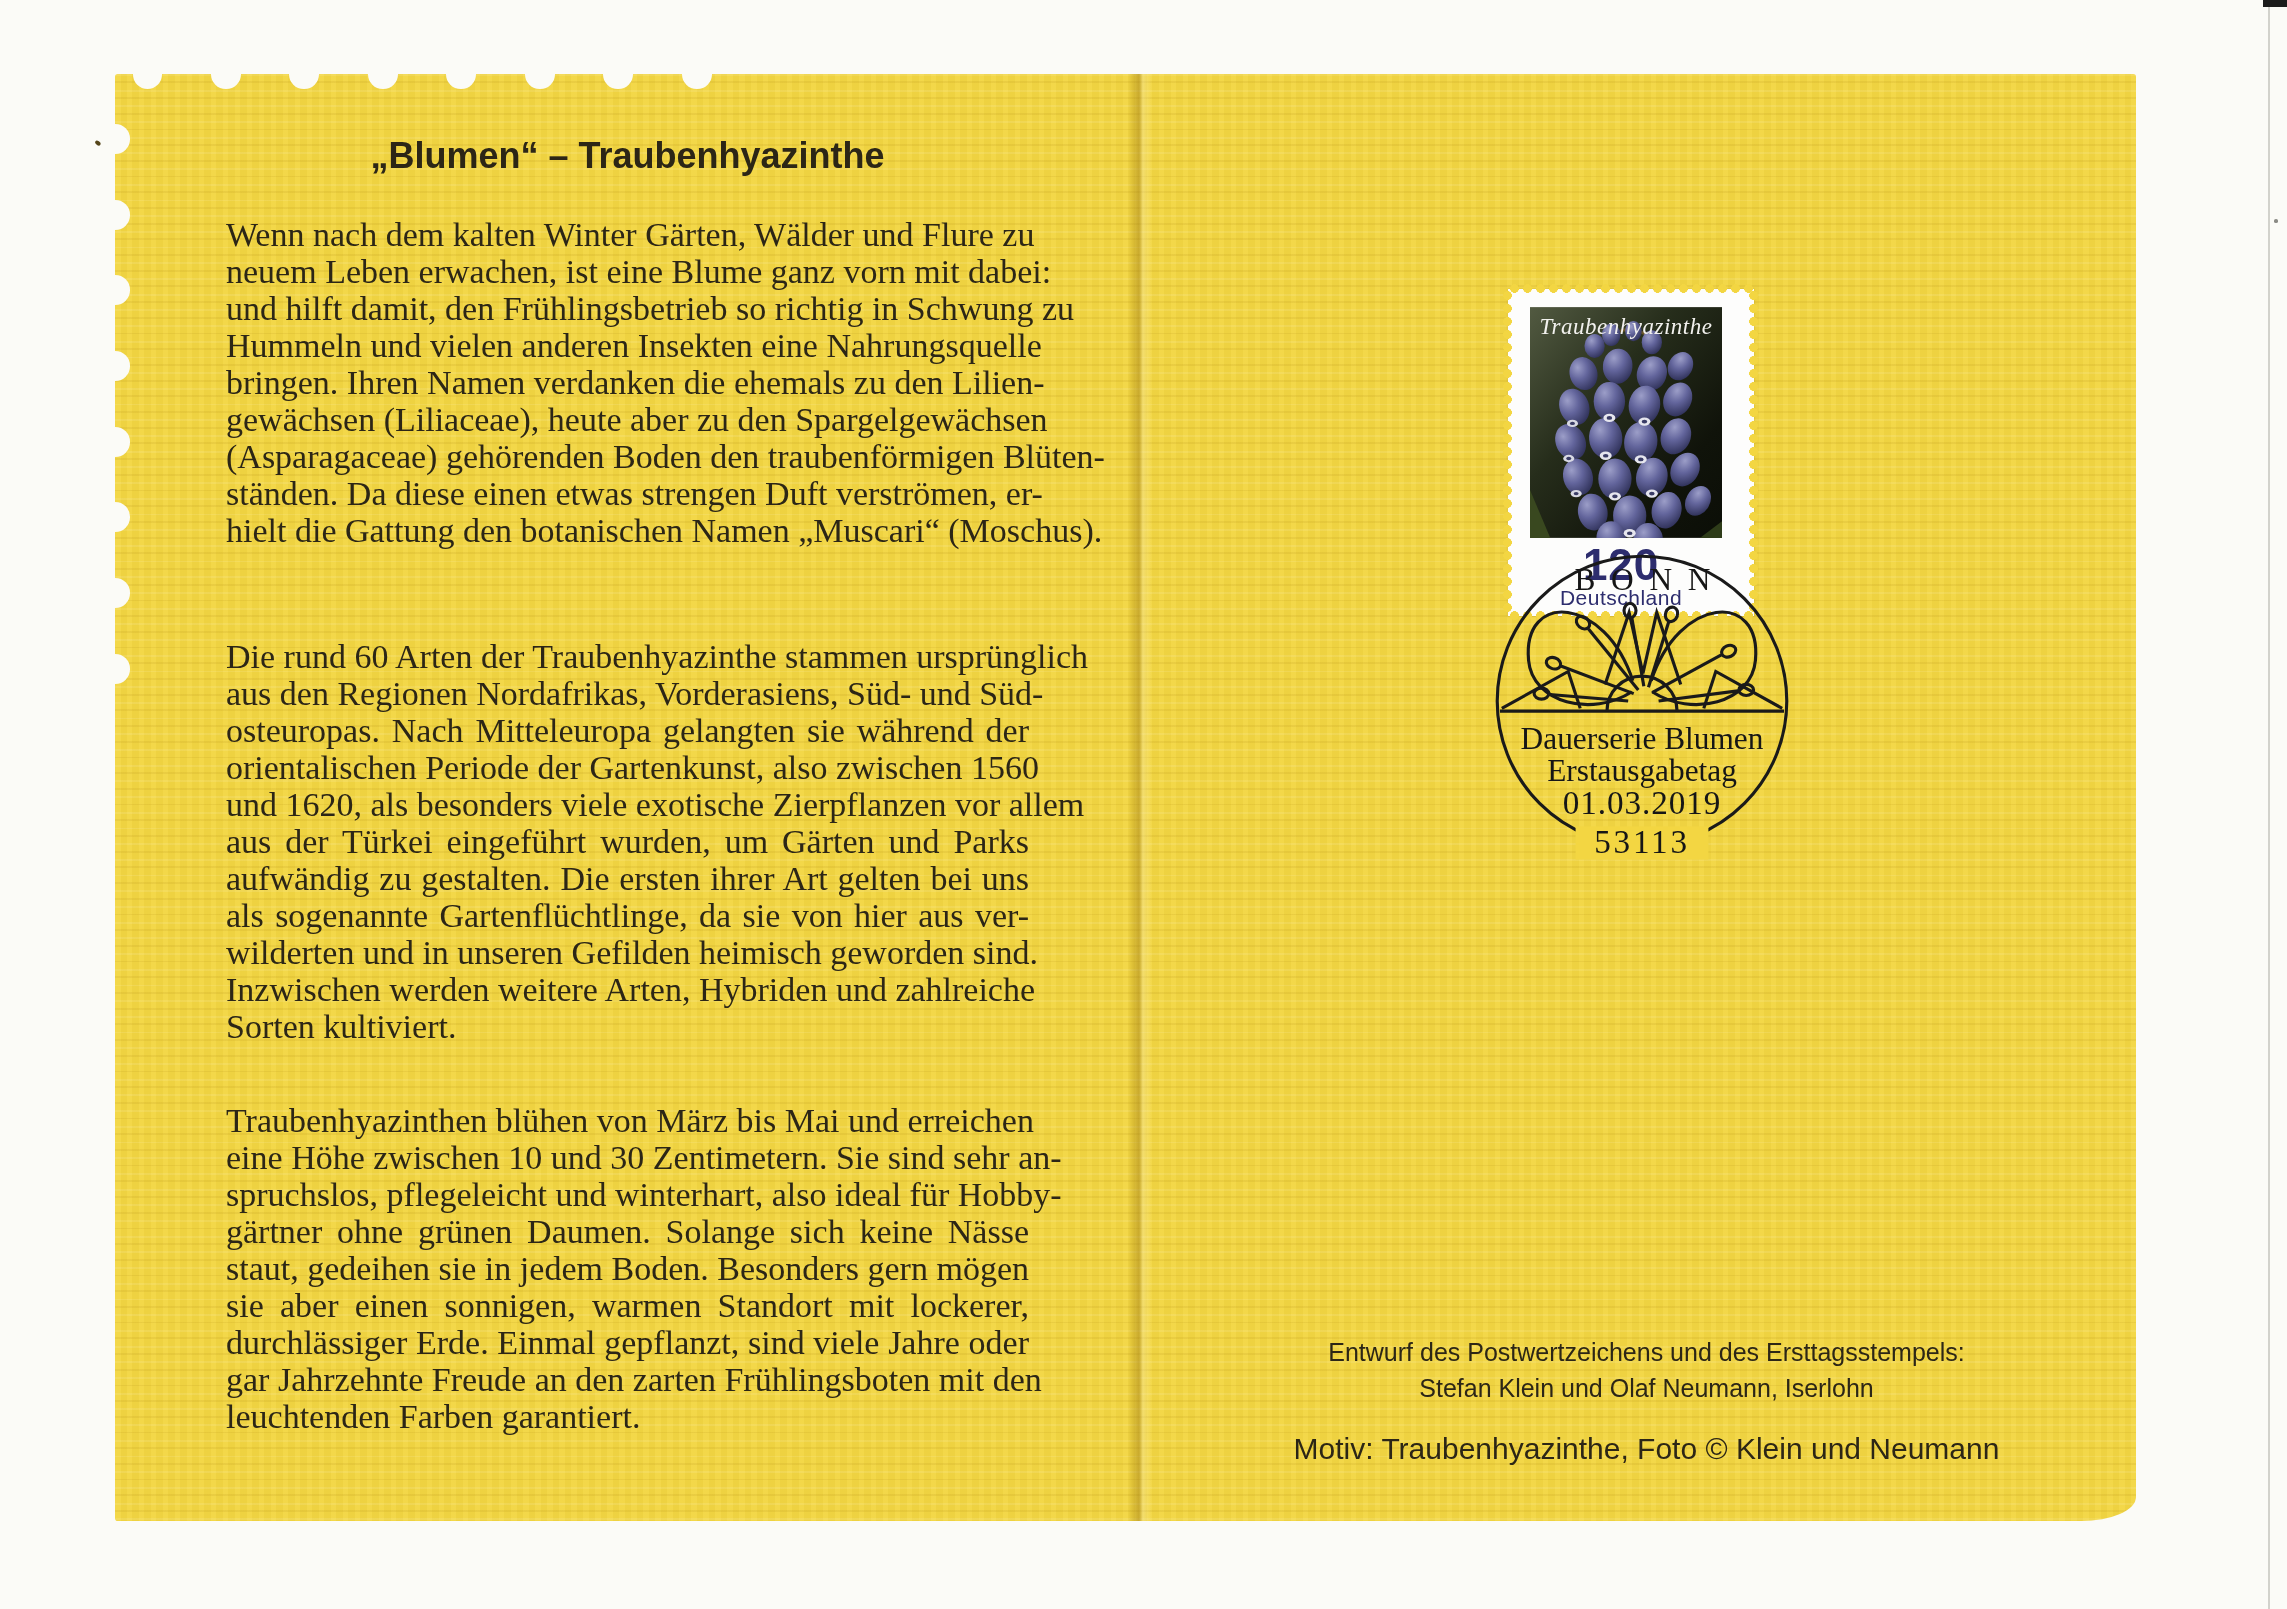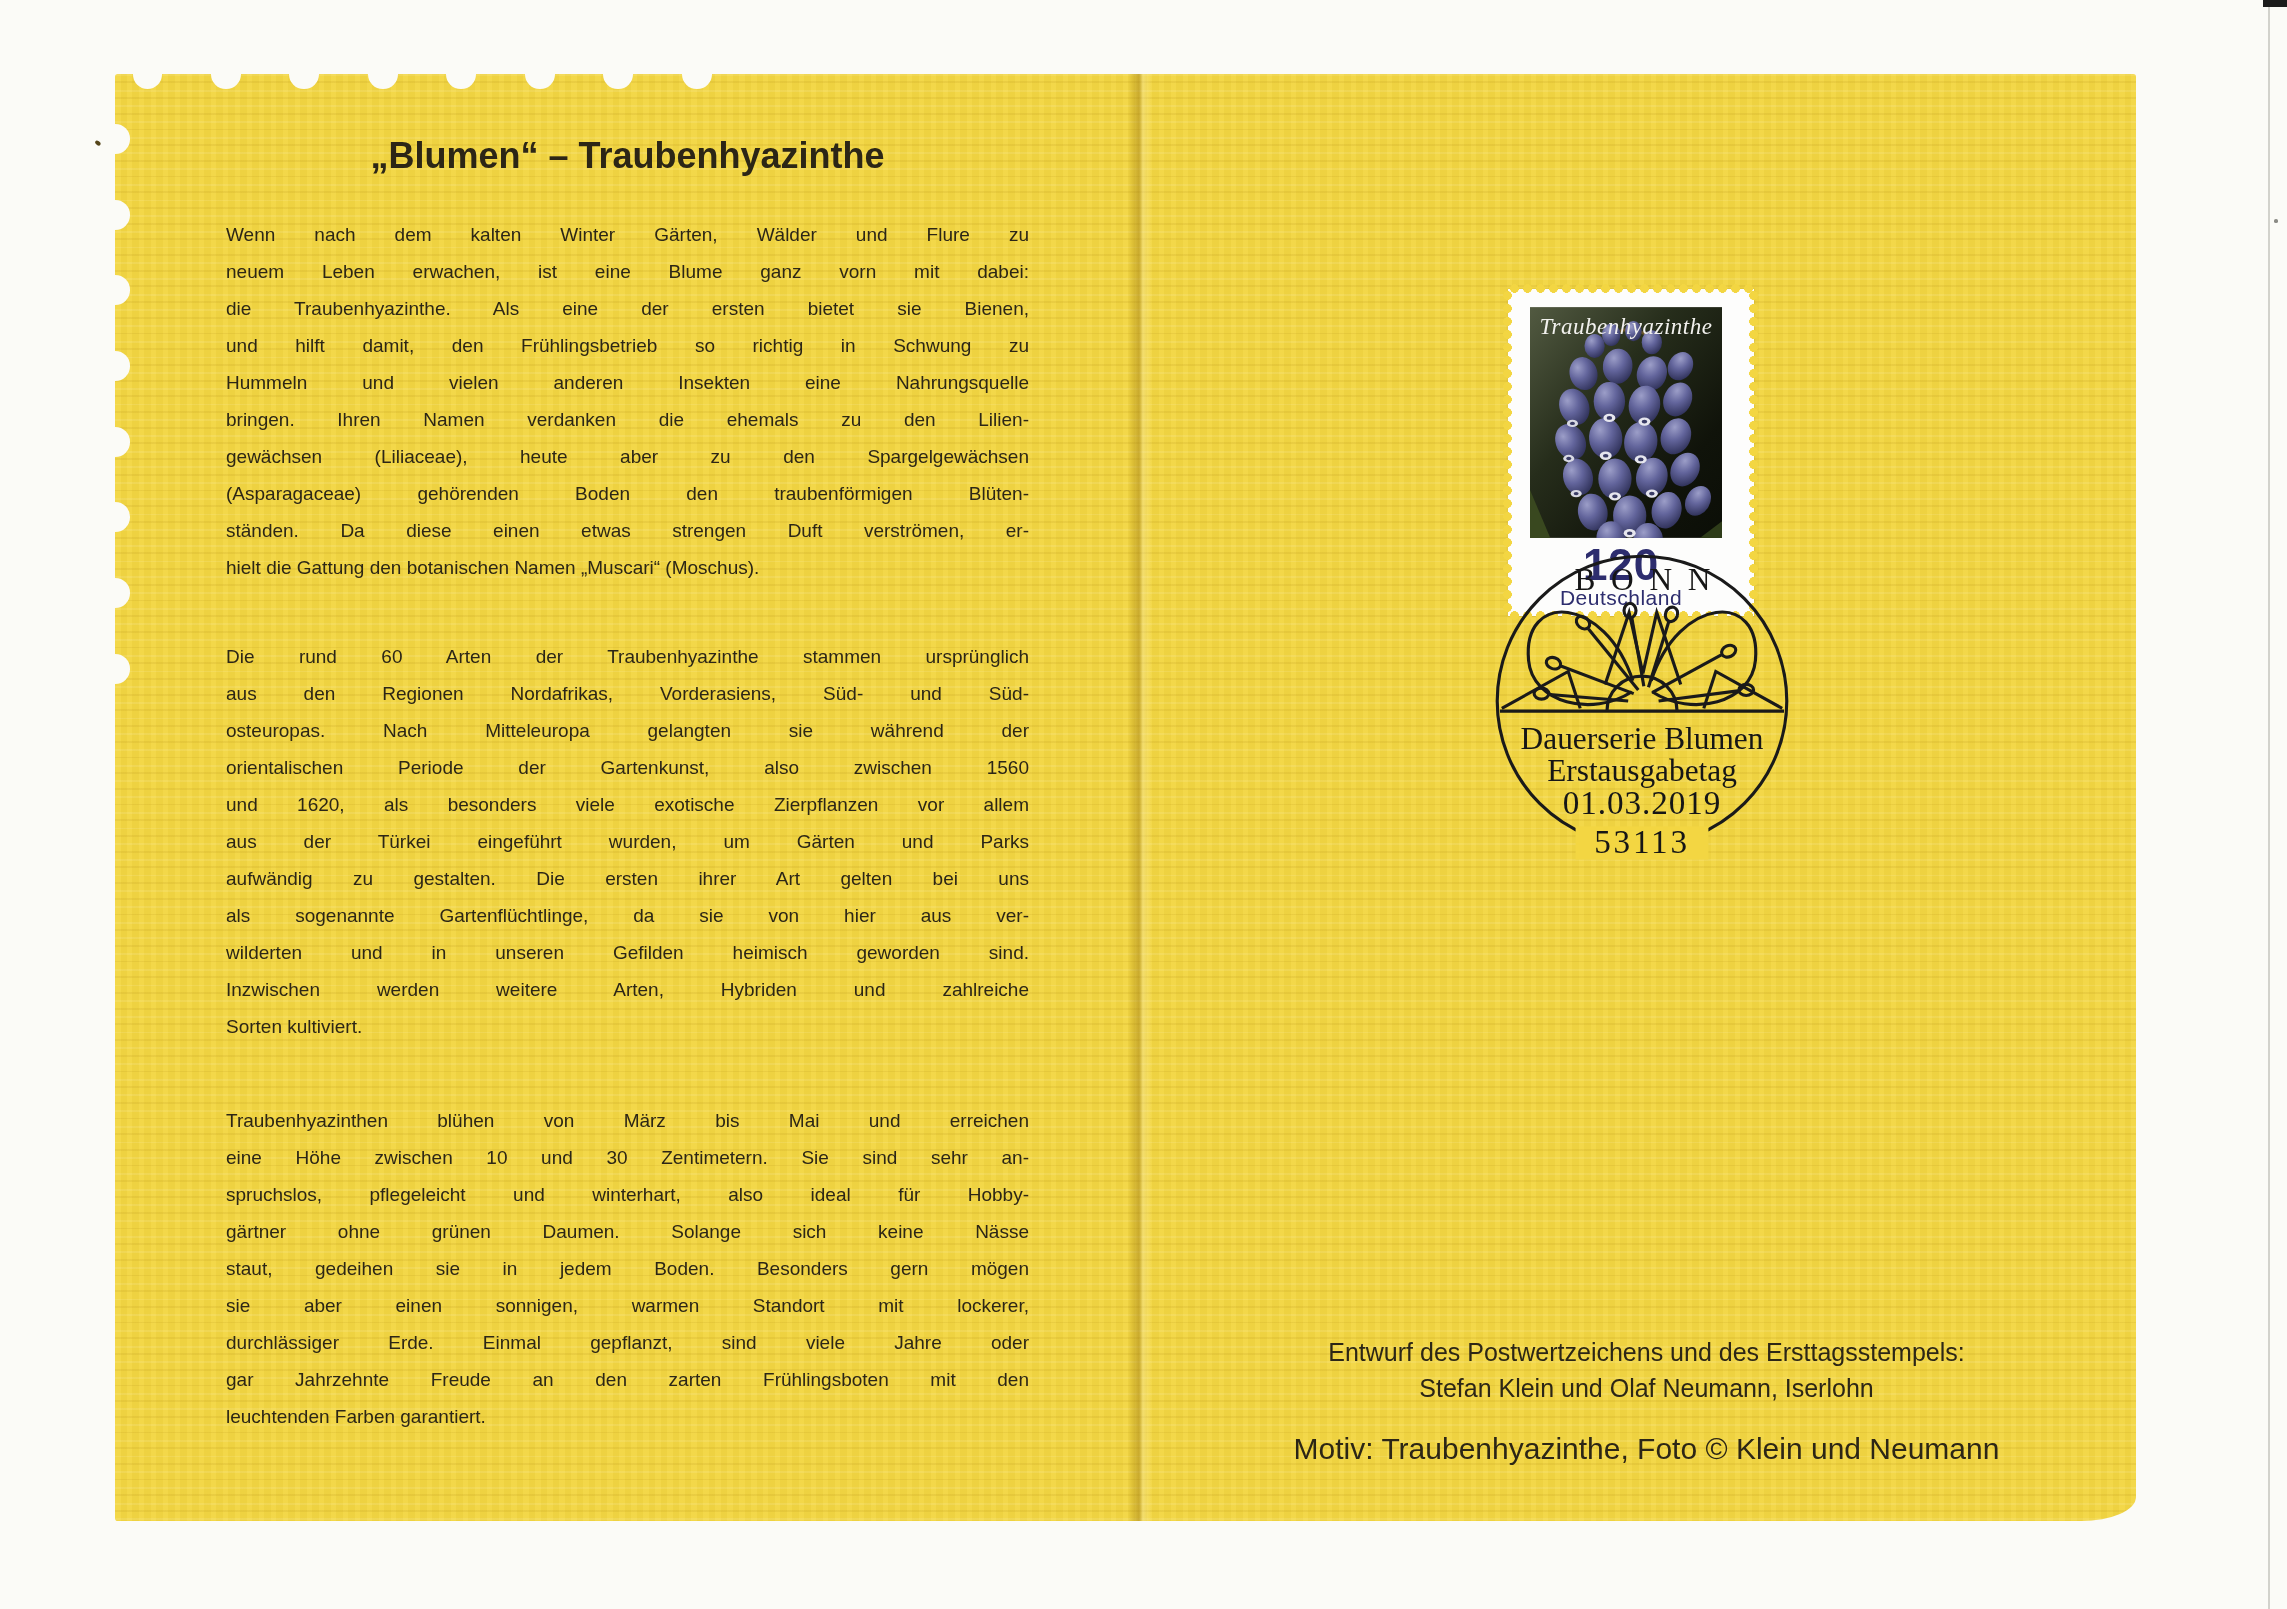--- a/index.html
+++ b/index.html
@@ -36,24 +36,24 @@
   
   .page-left{position:absolute;left:0;top:0;width:1013px;height:100%;}
   .title{
     position:absolute;left:111px;top:61px;width:803px;margin:0;
     font-size:36px;font-weight:700;letter-spacing:0px;text-align:center;
     color:var(--text_ink,#2c2616);
   }
   .paras{position:absolute;left:111px;top:0;width:803px;}
   .para{position:absolute;left:0;width:803px;}
   .bl{
-    width:803px;line-height:37px;font-size:19px;
+    width:803px;line-height:37px;font-size:34px;
     color:var(--text_ink,#2c2616);
     text-align:justify;text-align-last:justify;
-    white-space:nowrap;overflow:visible;
+    white-space:nowrap;overflow:visible;font-family:Liberation Serif, serif;
   }
   .bl.last{text-align-last:left;}
   
   .page-right{position:absolute;left:1037px;top:0;right:0;height:100%;}
   .stamp{
     position:absolute;left:356px;top:215px;width:246px;height:327px;
     background:var(--stamp_white,#fdfdfc);
     box-shadow:0 0 1.8px rgba(120,100,20,.35);
     z-index:1;
   }
@@ -112,21 +112,20 @@
 
   <div class="card">
     <div class="fold"></div>
 
     <div class="page-left">
       <h1 class="title">„Blumen“ – Traubenhyazinthe</h1>
       <div class="paras" id="paras">
           <div class="para" style="top: 142px;">
             <div class="bl">Wenn nach dem kalten Winter Gärten, Wälder und Flure zu</div>
             <div class="bl">neuem Leben erwachen, ist eine Blume ganz vorn mit dabei:</div>
-            <div class="bl">die Traubenhyazinthe. Als eine der ersten bietet sie Bienen,</div>
             <div class="bl">und hilft damit, den Frühlingsbetrieb so richtig in Schwung zu</div>
             <div class="bl">Hummeln und vielen anderen Insekten eine Nahrungsquelle</div>
             <div class="bl">bringen. Ihren Namen verdanken die ehemals zu den Lilien-</div>
             <div class="bl">gewächsen (Liliaceae), heute aber zu den Spargelgewächsen</div>
             <div class="bl">(Asparagaceae) gehörenden Boden den traubenförmigen Blüten-</div>
             <div class="bl">ständen. Da diese einen etwas strengen Duft verströmen, er-</div>
             <div class="bl last">hielt die Gattung den botanischen Namen „Muscari“ (Moschus).</div>
           </div>
           <div class="para" style="top: 564px;">
             <div class="bl">Die rund 60 Arten der Traubenhyazinthe stammen ursprünglich</div>

